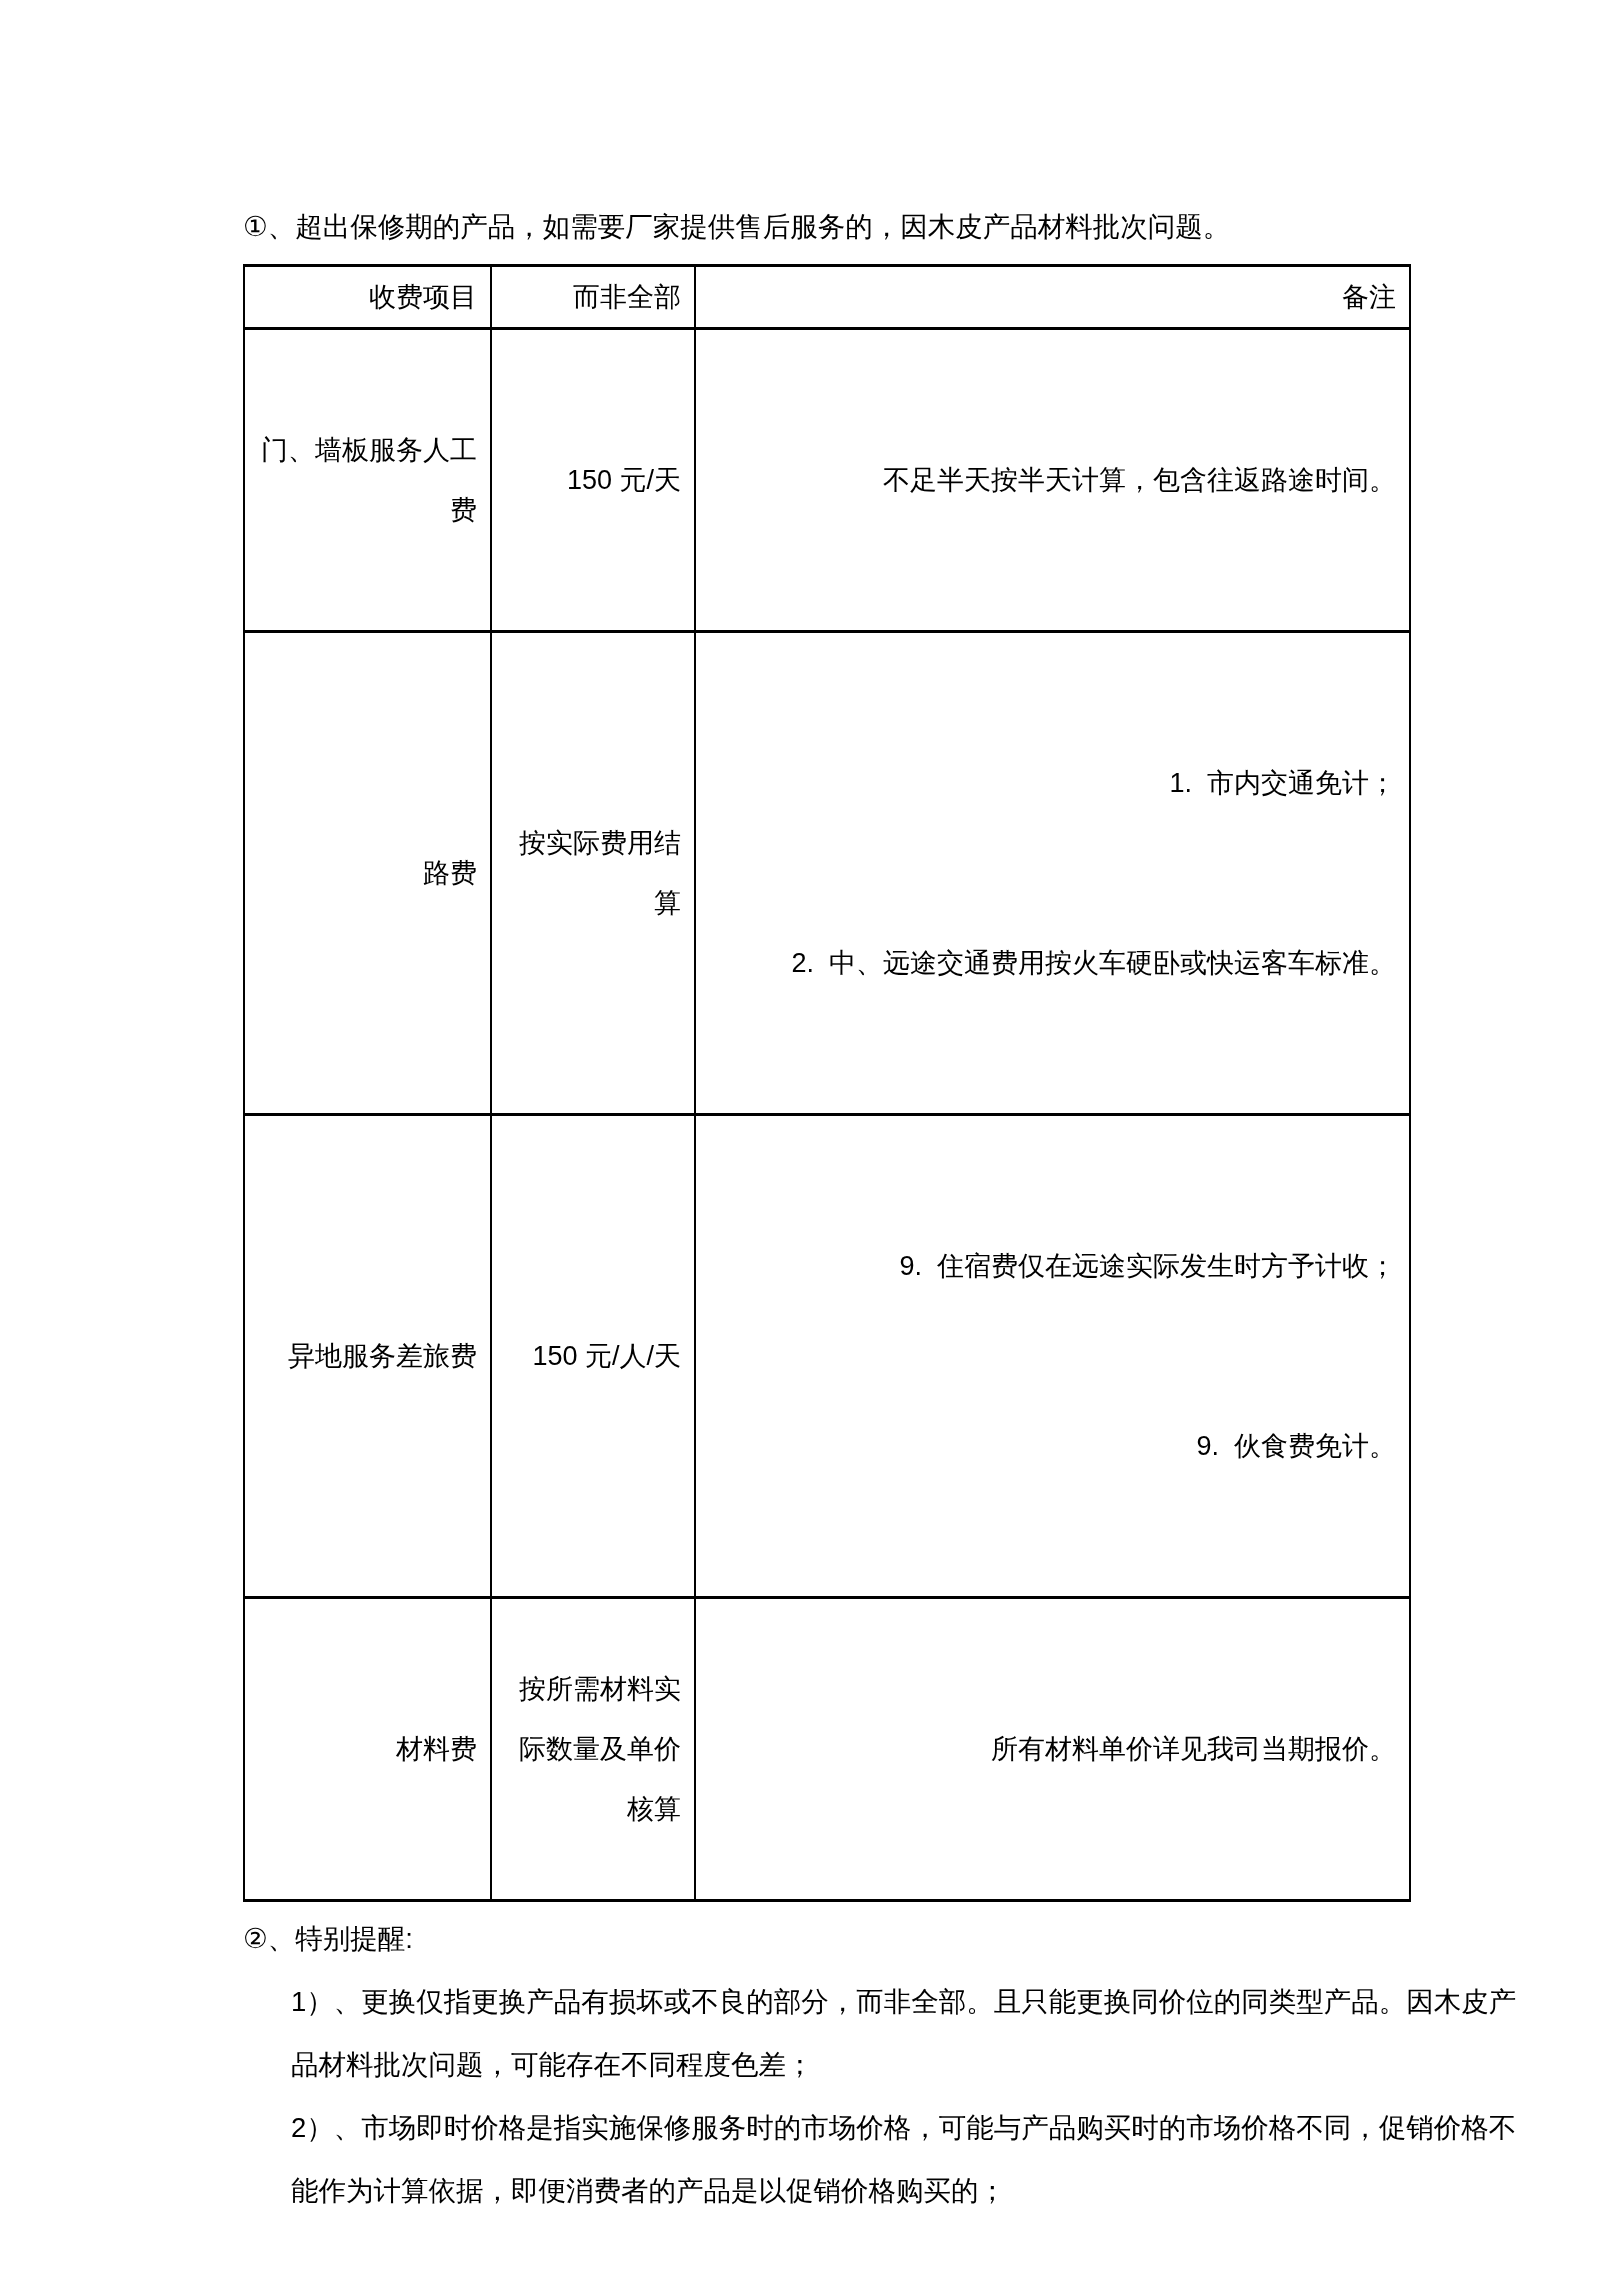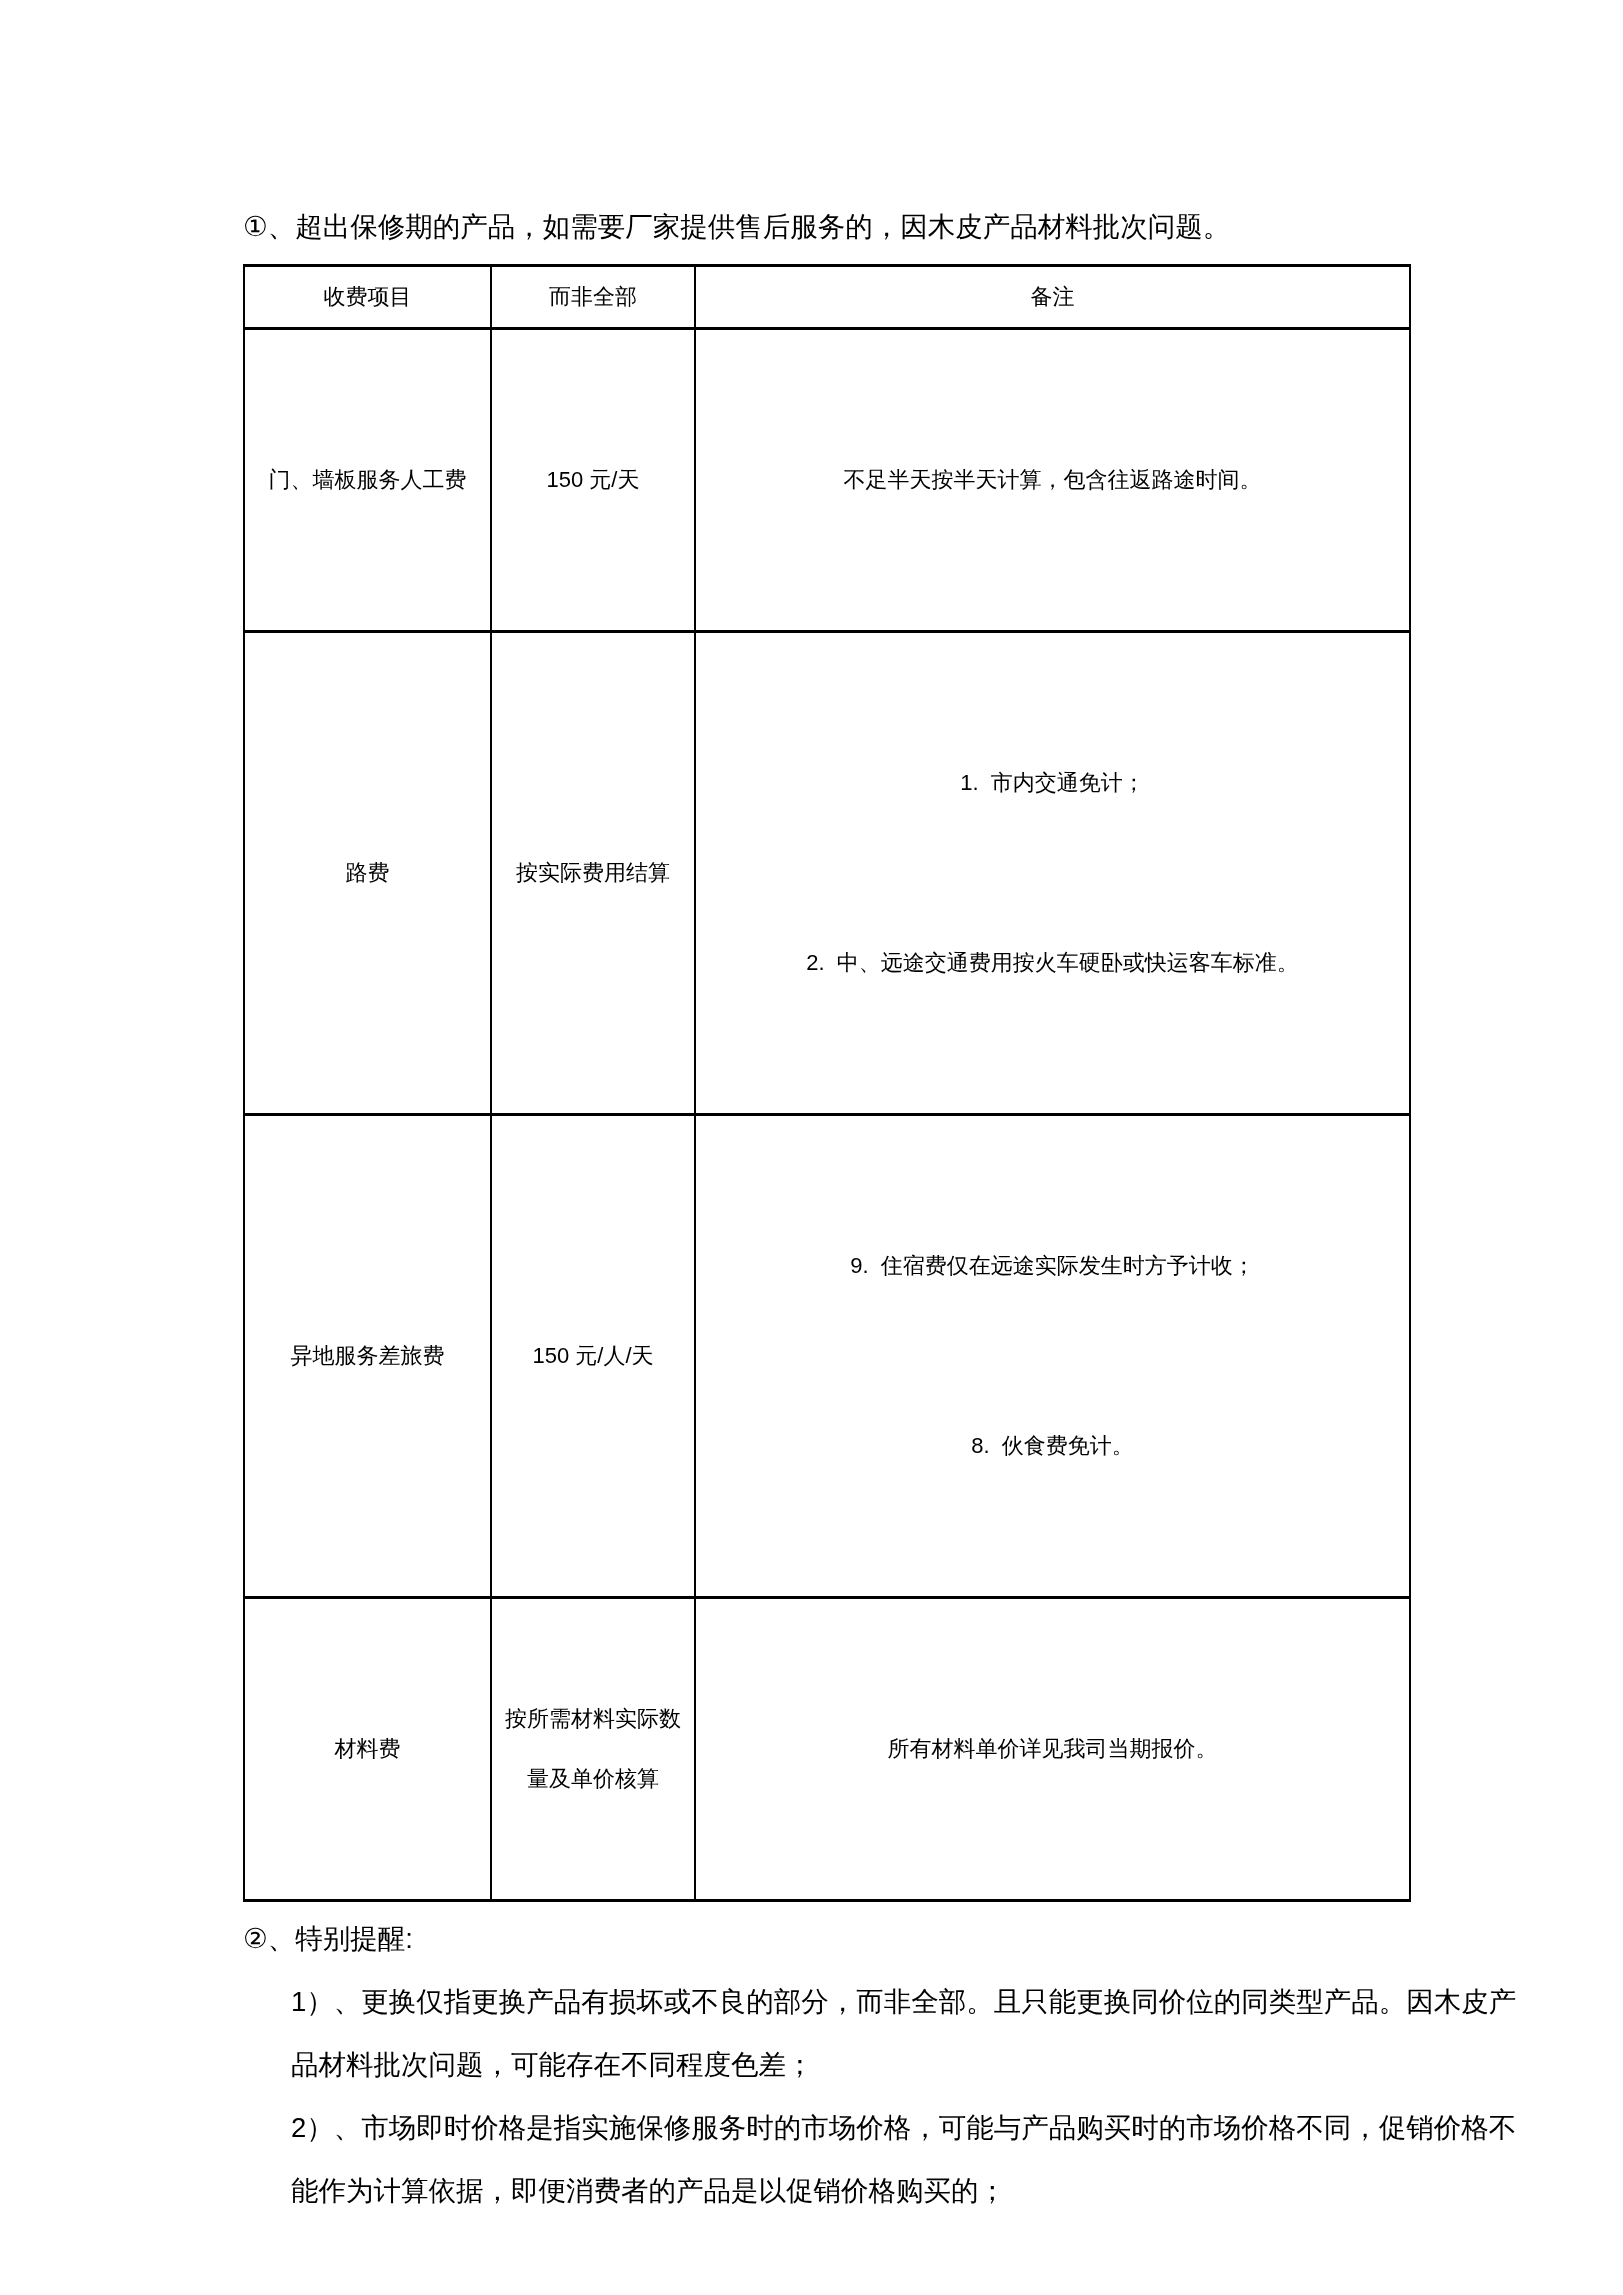--- a/index.html
+++ b/index.html
@@ -31,23 +31,23 @@
     border-collapse: collapse;
     table-layout: fixed;
     width: 1166px;
     margin-top: 6.5px;
   }
   .fees-table th, .fees-table td {
     border: 2px solid #000000;
     border-top-width: 3.3px;
     border-bottom-width: 3.3px;
     padding: 0 13px;
-    font-size: 22px;
+    font-size: 27px;
     font-weight: 400;
-    text-align: center;
+    text-align: right;
     vertical-align: middle;
     line-height: 60px;
     white-space: pre-wrap;
   }
   .tr-h  { height: 60px; }
   .tr-1  { height: 131px; }
   .tr-2  { height: 130px; }
   .tr-3  { height: 128px; }
   .tr-4  { height: 193px; }
   .remark-line { line-height: 60px; }
@@ -92,21 +92,21 @@
         <td>
           <div class="remark-line">1.  市内交通免计；</div>
           <div class="remark-line">2.  中、远途交通费用按火车硬卧或快运客车标准。</div>
         </td>
       </tr>
       <tr class="tr-3">
         <td>异地服务差旅费</td>
         <td>150 元/人/天</td>
         <td>
           <div class="remark-line">9.  住宿费仅在远途实际发生时方予计收；</div>
-          <div class="remark-line">8.  伙食费免计。</div>
+          <div class="remark-line">9.  伙食费免计。</div>
         </td>
       </tr>
       <tr class="tr-4">
         <td>材料费</td>
         <td>按所需材料实际数量及单价核算</td>
         <td>
           <div class="remark-line">所有材料单价详见我司当期报价。</div>
         </td>
       </tr>
     </tbody>

